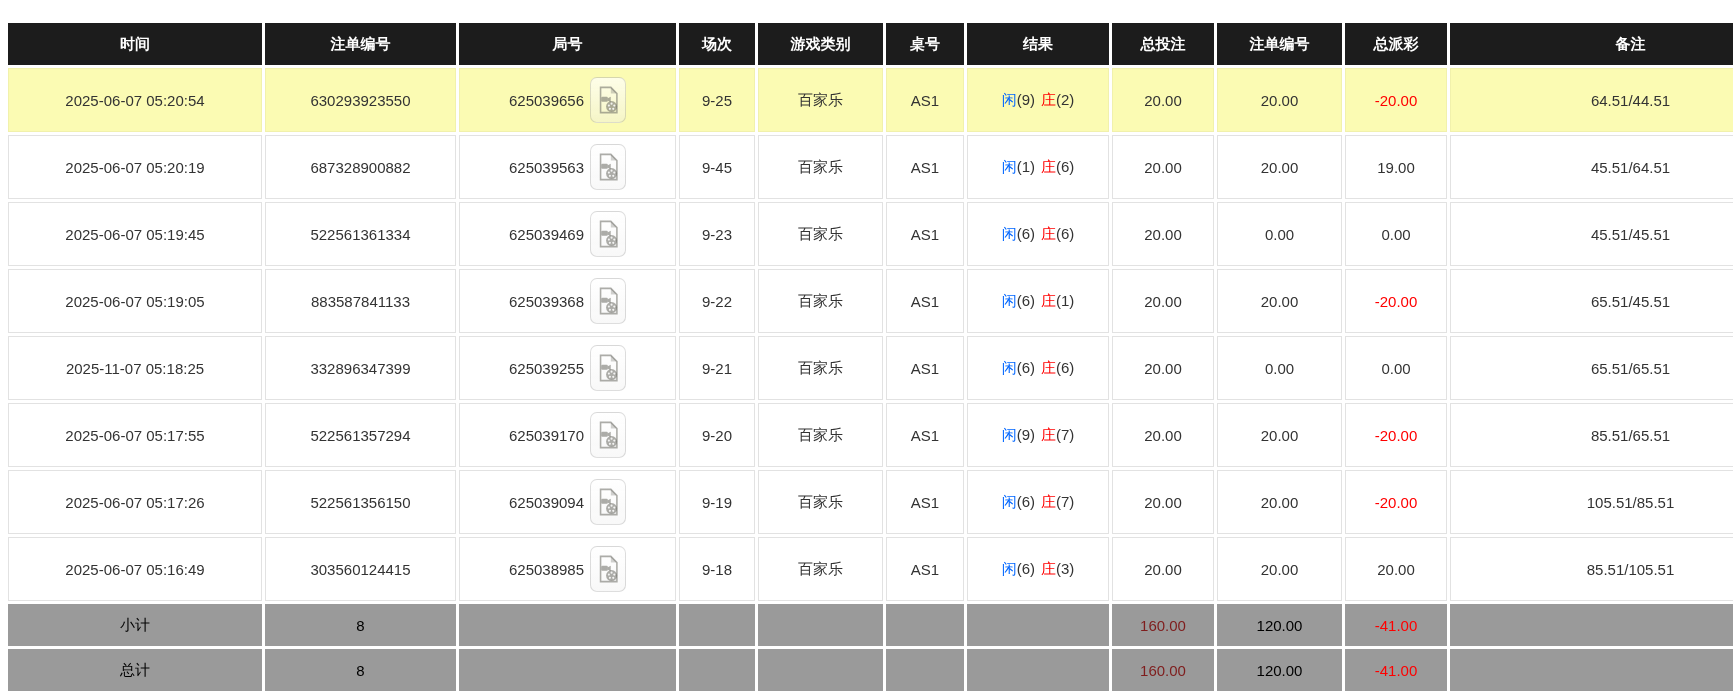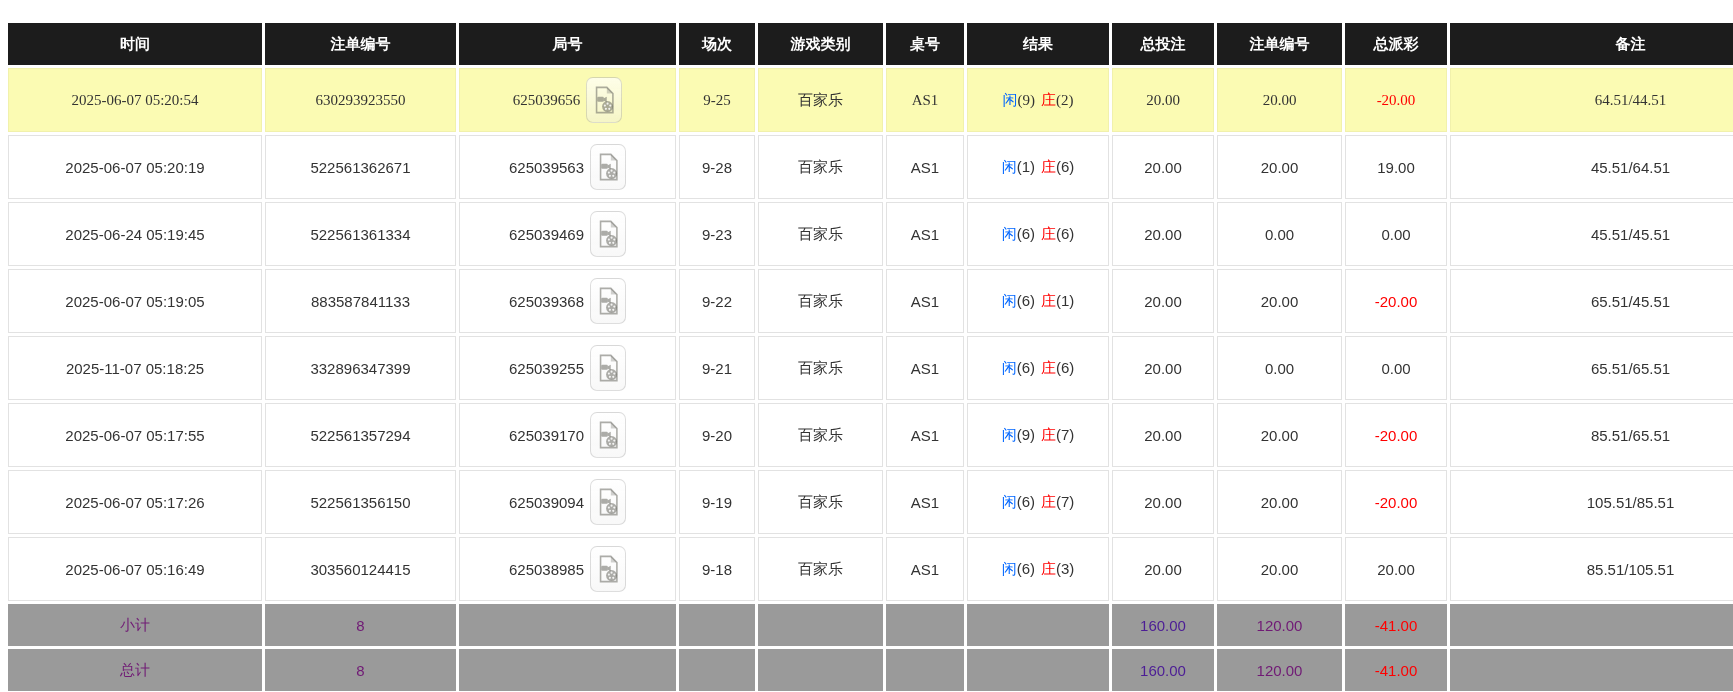--- a/index.html
+++ b/index.html
@@ -9,24 +9,24 @@
   *{box-sizing:border-box;}
   html,body{margin:0;padding:0;background:#fff;}
   body{font-family:"Liberation Sans","DejaVu Sans",sans-serif;}
   .viewport{position:relative;width:1733px;height:692px;overflow:hidden;background:#fff;padding-left:8px;}
   table.records{border-collapse:separate;border-spacing:3px;table-layout:fixed;
     width:1806px;margin:20px 0 0 -3px;}
   th,td{text-align:center;vertical-align:middle;padding:0 4px;overflow:hidden;white-space:nowrap;}
   thead th{background:var(--header-bg);color:#ffffff;font-size:15px;font-weight:700;height:42px;}
   tbody.data td{background:#ffffff;box-shadow:inset 0 0 0 1px var(--cell-border);
     color:var(--text);font-size:15px;height:64px;}
-  tbody.data tr.hl td{background:var(--hl-bg);box-shadow:inset 0 0 0 1px rgba(0,0,0,0.04);font-family:Liberation Serif, serif;}
-  tbody.summary td{background:var(--summary-bg);color:#701a75;font-size:15px;height:42px;}
+  tbody.data tr.hl td{background:var(--hl-bg);box-shadow:inset 0 0 0 1px rgba(0,0,0,0.04);}
+  tbody.summary td{background:var(--summary-bg);color:#000000;font-size:15px;height:42px;}
   .c-totalbet{color:var(--blue);}
-  tbody.summary .c-totalbet{color:#4c1d95;}
+  tbody.summary .c-totalbet{color:#7f1d1d;}
   .c-payout.neg{color:var(--red) !important;text-align:center;}
   .r-player{color:var(--blue);}
   .r-banker{color:var(--red);margin-left:6px;}
   .round-num{vertical-align:middle;}
   .video-btn{display:inline-flex;align-items:center;justify-content:center;
     width:36px;height:46px;margin-left:6px;vertical-align:middle;cursor:pointer;
     border:1px solid rgba(0,0,0,0.13);border-radius:7px;
     background:linear-gradient(180deg,rgba(255,255,255,0.70),rgba(235,235,235,0.35));
     padding:0;color:rgba(105,105,98,0.55);}
   .video-btn svg{display:block;}
@@ -88,48 +88,48 @@
     <td>百家乐</td>
     <td>AS1</td>
     <td><span class="r-player">闲</span><span>(9)</span><span class="r-banker">庄</span><span>(2)</span></td>
     <td class="c-totalbet">20.00</td>
     <td>20.00</td>
     <td class="c-payout neg">-20.00</td>
     <td>64.51/44.51</td>
   </tr>
         <tr>
     <td>2025-06-07 05:20:19</td>
-    <td>522561362671</td>
+    <td>687328900882</td>
     <td>
       <span class="round-num">625039563</span><button type="button" class="video-btn">
               <svg width="23" height="28" viewBox="0 0 24 30" aria-hidden="true">
         <path d="M3.5 1.5 h11 l6.5 6.5 v20.5 h-17.5 z" fill="none" stroke="currentColor" stroke-width="1.7"></path>
         <path d="M14.5 1.5 v6.5 h6.5 z" fill="currentColor" opacity="0.55"></path>
         <rect x="4.3" y="11.6" width="7" height="5.4" rx="1.2" fill="currentColor"></rect>
         <path d="M11.3 13.1 l3.1 -1.7 v6 l-3.1 -1.7 z" fill="currentColor"></path>
         <circle cx="15.3" cy="22" r="5.9" fill="currentColor"></circle>
         <circle cx="15.3" cy="18.9" r="1.15" fill="#ffffff" opacity="0.85"></circle>
         <circle cx="12.4" cy="21" r="1.15" fill="#ffffff" opacity="0.85"></circle>
         <circle cx="13.5" cy="24.5" r="1.15" fill="#ffffff" opacity="0.85"></circle>
         <circle cx="17.1" cy="24.5" r="1.15" fill="#ffffff" opacity="0.85"></circle>
         <circle cx="18.2" cy="21" r="1.15" fill="#ffffff" opacity="0.85"></circle>
       </svg>
             </button>
     </td>
-    <td>9-28</td>
+    <td>9-45</td>
     <td>百家乐</td>
     <td>AS1</td>
     <td><span class="r-player">闲</span><span>(1)</span><span class="r-banker">庄</span><span>(6)</span></td>
     <td class="c-totalbet">20.00</td>
     <td>20.00</td>
     <td class="c-payout">19.00</td>
     <td>45.51/64.51</td>
   </tr>
         <tr>
-    <td>2025-06-24 05:19:45</td>
+    <td>2025-06-07 05:19:45</td>
     <td>522561361334</td>
     <td>
       <span class="round-num">625039469</span><button type="button" class="video-btn">
               <svg width="23" height="28" viewBox="0 0 24 30" aria-hidden="true">
         <path d="M3.5 1.5 h11 l6.5 6.5 v20.5 h-17.5 z" fill="none" stroke="currentColor" stroke-width="1.7"></path>
         <path d="M14.5 1.5 v6.5 h6.5 z" fill="currentColor" opacity="0.55"></path>
         <rect x="4.3" y="11.6" width="7" height="5.4" rx="1.2" fill="currentColor"></rect>
         <path d="M11.3 13.1 l3.1 -1.7 v6 l-3.1 -1.7 z" fill="currentColor"></path>
         <circle cx="15.3" cy="22" r="5.9" fill="currentColor"></circle>
         <circle cx="15.3" cy="18.9" r="1.15" fill="#ffffff" opacity="0.85"></circle>

